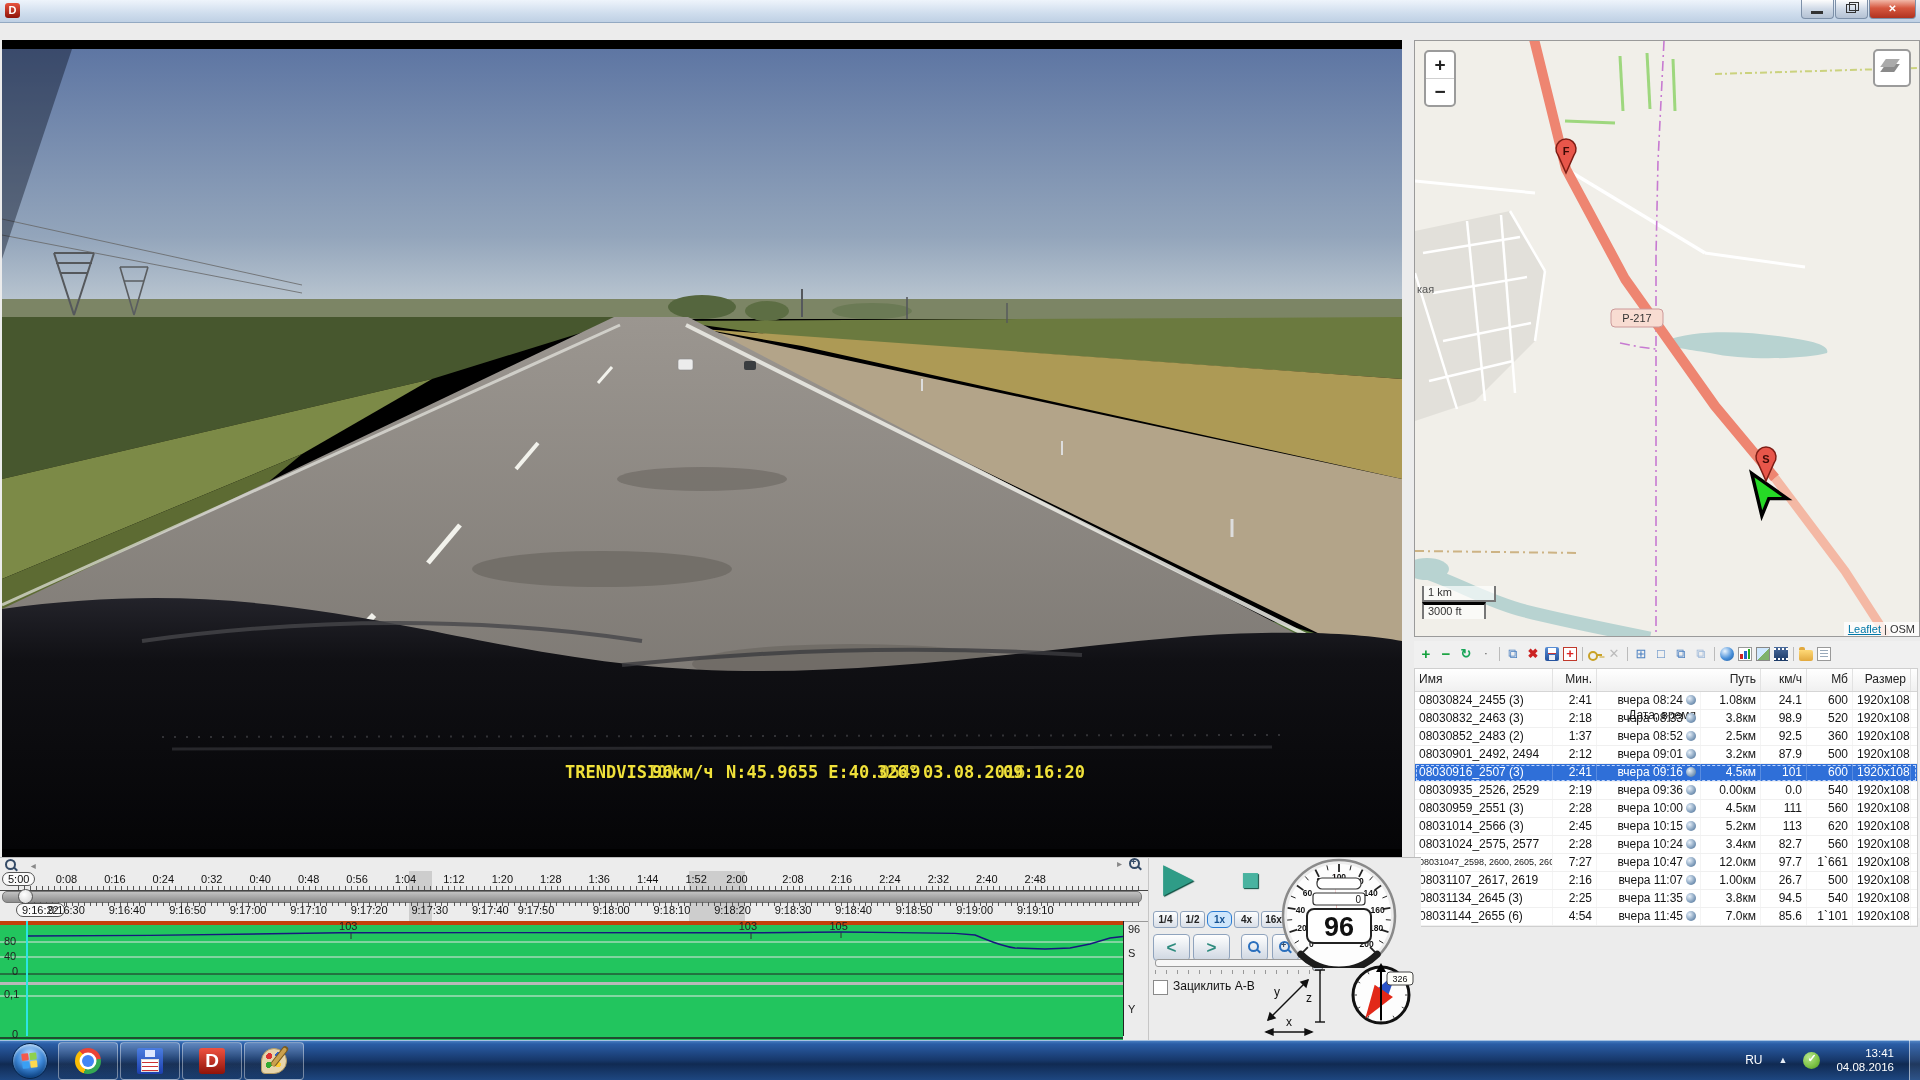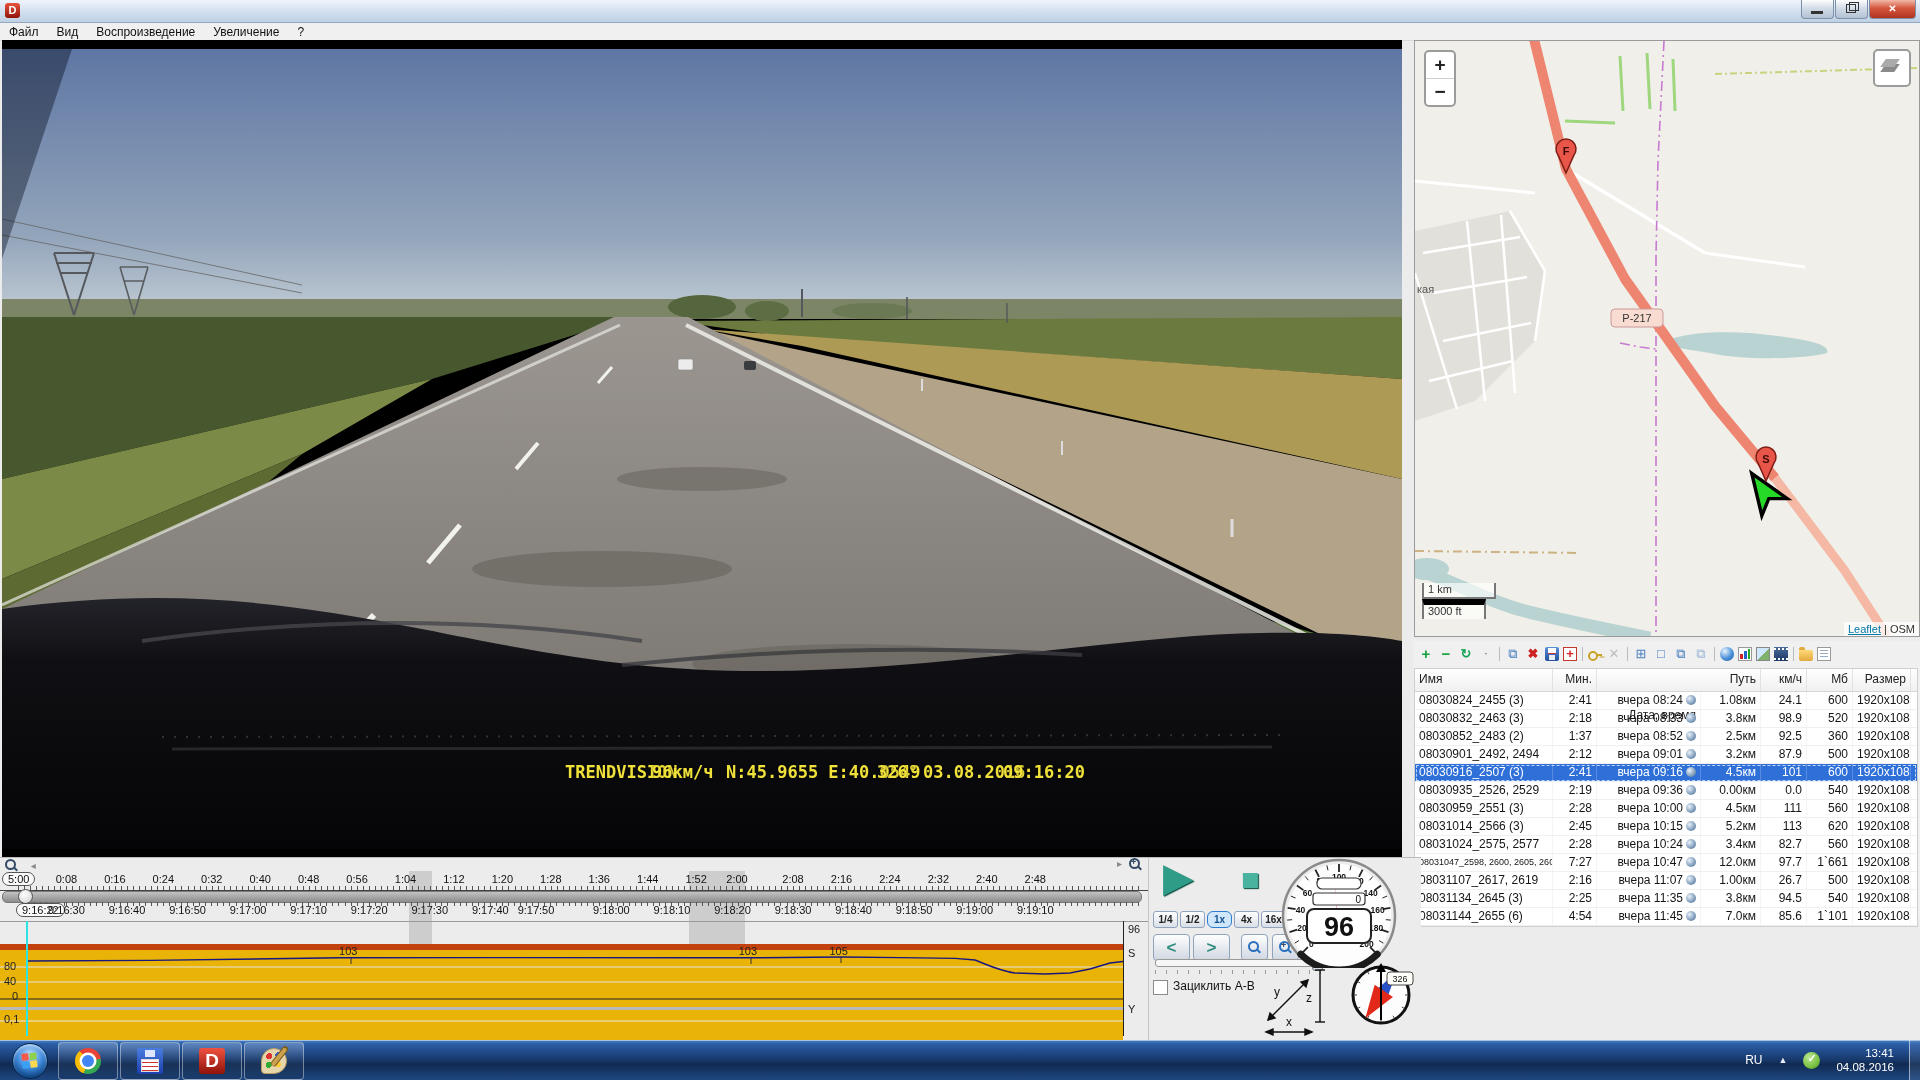--- a/index.html
+++ b/index.html
@@ -38,21 +38,21 @@
   .map-zoom div{height:26px;text-align:center;font-size:19px;font-weight:700;line-height:25px;color:#222;}
   .map-zoom div:first-child{border-bottom:1px solid #cfcfcf;}
   .map-layers{position:absolute;right:8px;top:8px;width:34px;height:34px;background:#fff;
     border:2px solid #9b9b9b;border-radius:5px;}
   .map-layers i{position:absolute;left:8px;top:13px;width:14px;height:8px;background:#8a8a8a;
     transform:skewX(-35deg);}
   .map-layers i:nth-child(2){top:8px;background:#aaa;}
   .map-scale{position:absolute;left:7px;bottom:17px;font-size:11px;color:#333;}
   .map-scale .sbox{background:rgba(255,255,255,.65);border:2px solid #777;border-top:none;
     padding:0 4px 1px 4px;line-height:13px;}
-  .map-scale .sbox.ft{border-top:6px solid #000000;border-bottom:none;width:52px;margin-top:0;}
+  .map-scale .sbox.ft{border-top:3px solid #000000;border-bottom:none;width:52px;margin-top:0;}
   .map-scale .sbox.km{width:62px;}
   .map-attr{position:absolute;right:0;bottom:0;background:rgba(255,255,255,.75);font-size:11px;
     padding:1px 4px;color:#333;}
   .map-attr a{color:#0078a8;text-decoration:underline;}
   
   #filepanel{position:absolute;left:1414px;top:641px;width:506px;height:277px;background:#f0f0f0;}
   #ftoolbar{position:absolute;left:2px;top:3px;height:20px;display:flex;align-items:center;}
   .ticon{width:18px;height:16px;text-align:center;line-height:16px;font-size:12px;margin:0 1px;}
   .tsep{width:1px;height:14px;background:#bbb;margin:0 3px;}
   .ci{width:14px;height:14px;display:inline-block;margin:1px 2px;position:relative;}
@@ -112,22 +112,22 @@
   #ruler2{top:44px;height:19px;border-bottom:1px solid #999;}
   .tick-strip{position:absolute;left:18px;width:1122px;height:4px;
     background:repeating-linear-gradient(90deg,#555 0 1px,transparent 1px 6.055px);}
   .tlab{position:absolute;top:2px;transform:translateX(-50%);white-space:nowrap;}
   .tlab.boxed{transform:none;border:1px solid #555;border-radius:8px;background:#fafafa;
     padding:0 5px;top:1px;}
   #slider{position:absolute;left:2px;top:33px;width:1138px;height:10px;border-radius:5px;
     background:linear-gradient(#c2c2c2,#8d8d8d);border:1px solid #777;}
   #sliderHandle{position:absolute;left:18px;top:31px;width:13px;height:13px;border-radius:50%;
     background:radial-gradient(circle at 40% 35%,#fff,#cfcfcf);border:1px solid #555;}
-  #graphs{position:absolute;left:0;top:63px;width:1123px;height:115px;background:#eab308;
-    border-top:6px solid #c2410c;margin-top:23px;}
+  #graphs{position:absolute;left:0;top:63px;width:1123px;height:115px;background:#22c55e;
+    border-top:4px solid #c2410c;}
   .glabel{position:absolute;font-size:11px;color:#222;white-space:nowrap;}
   #playhead{position:absolute;left:26px;top:63px;width:2px;height:115px;background:#2de4e4;}
   #sidecol{position:absolute;left:1123px;top:63px;width:25px;height:115px;border-left:1px solid #222;
     font-size:11px;color:#222;}
   #sidecol div{position:absolute;left:4px;}
   
   #controls{position:absolute;left:1148px;top:857px;width:272px;height:183px;background:#ececec;
     border-top:1px solid #bbb;border-left:1px solid #c6c6c6;}
   #playbtn{position:absolute;left:14px;top:-4px;font-size:40px;color:#2f9c87;
     text-shadow:1px 1px 1px #0a4a3c;}
@@ -210,27 +210,20 @@
       <span class="wb">
           <i class="minbar"></i>
         </span>
       <span class="wb">
           <i class="restsq"></i>
         </span>
       <span class="wb wb-close">✕</span>
     </span>
   </div>
 
-  <div id="menubar">
-      <span class="mitem">Файл</span>
-      <span class="mitem">Вид</span>
-      <span class="mitem">Воспроизведение</span>
-      <span class="mitem">Увеличение</span>
-      <span class="mitem">?</span>
-    </div>
 
   <div id="video">
     <svg id="scene" width="1400" height="800" viewBox="0 0 1400 800">
       <defs>
         <linearGradient id="skyG" x1="0" y1="0" x2="0" y2="1">
           <stop offset="0" stop-color="#5e76a3"></stop>
             <stop offset="0.7" stop-color="#93a5bb"></stop>
             <stop offset="1" stop-color="#c2cdd5"></stop>
         </linearGradient>
         <linearGradient id="roadG" x1="0" y1="0" x2="0" y2="1">

